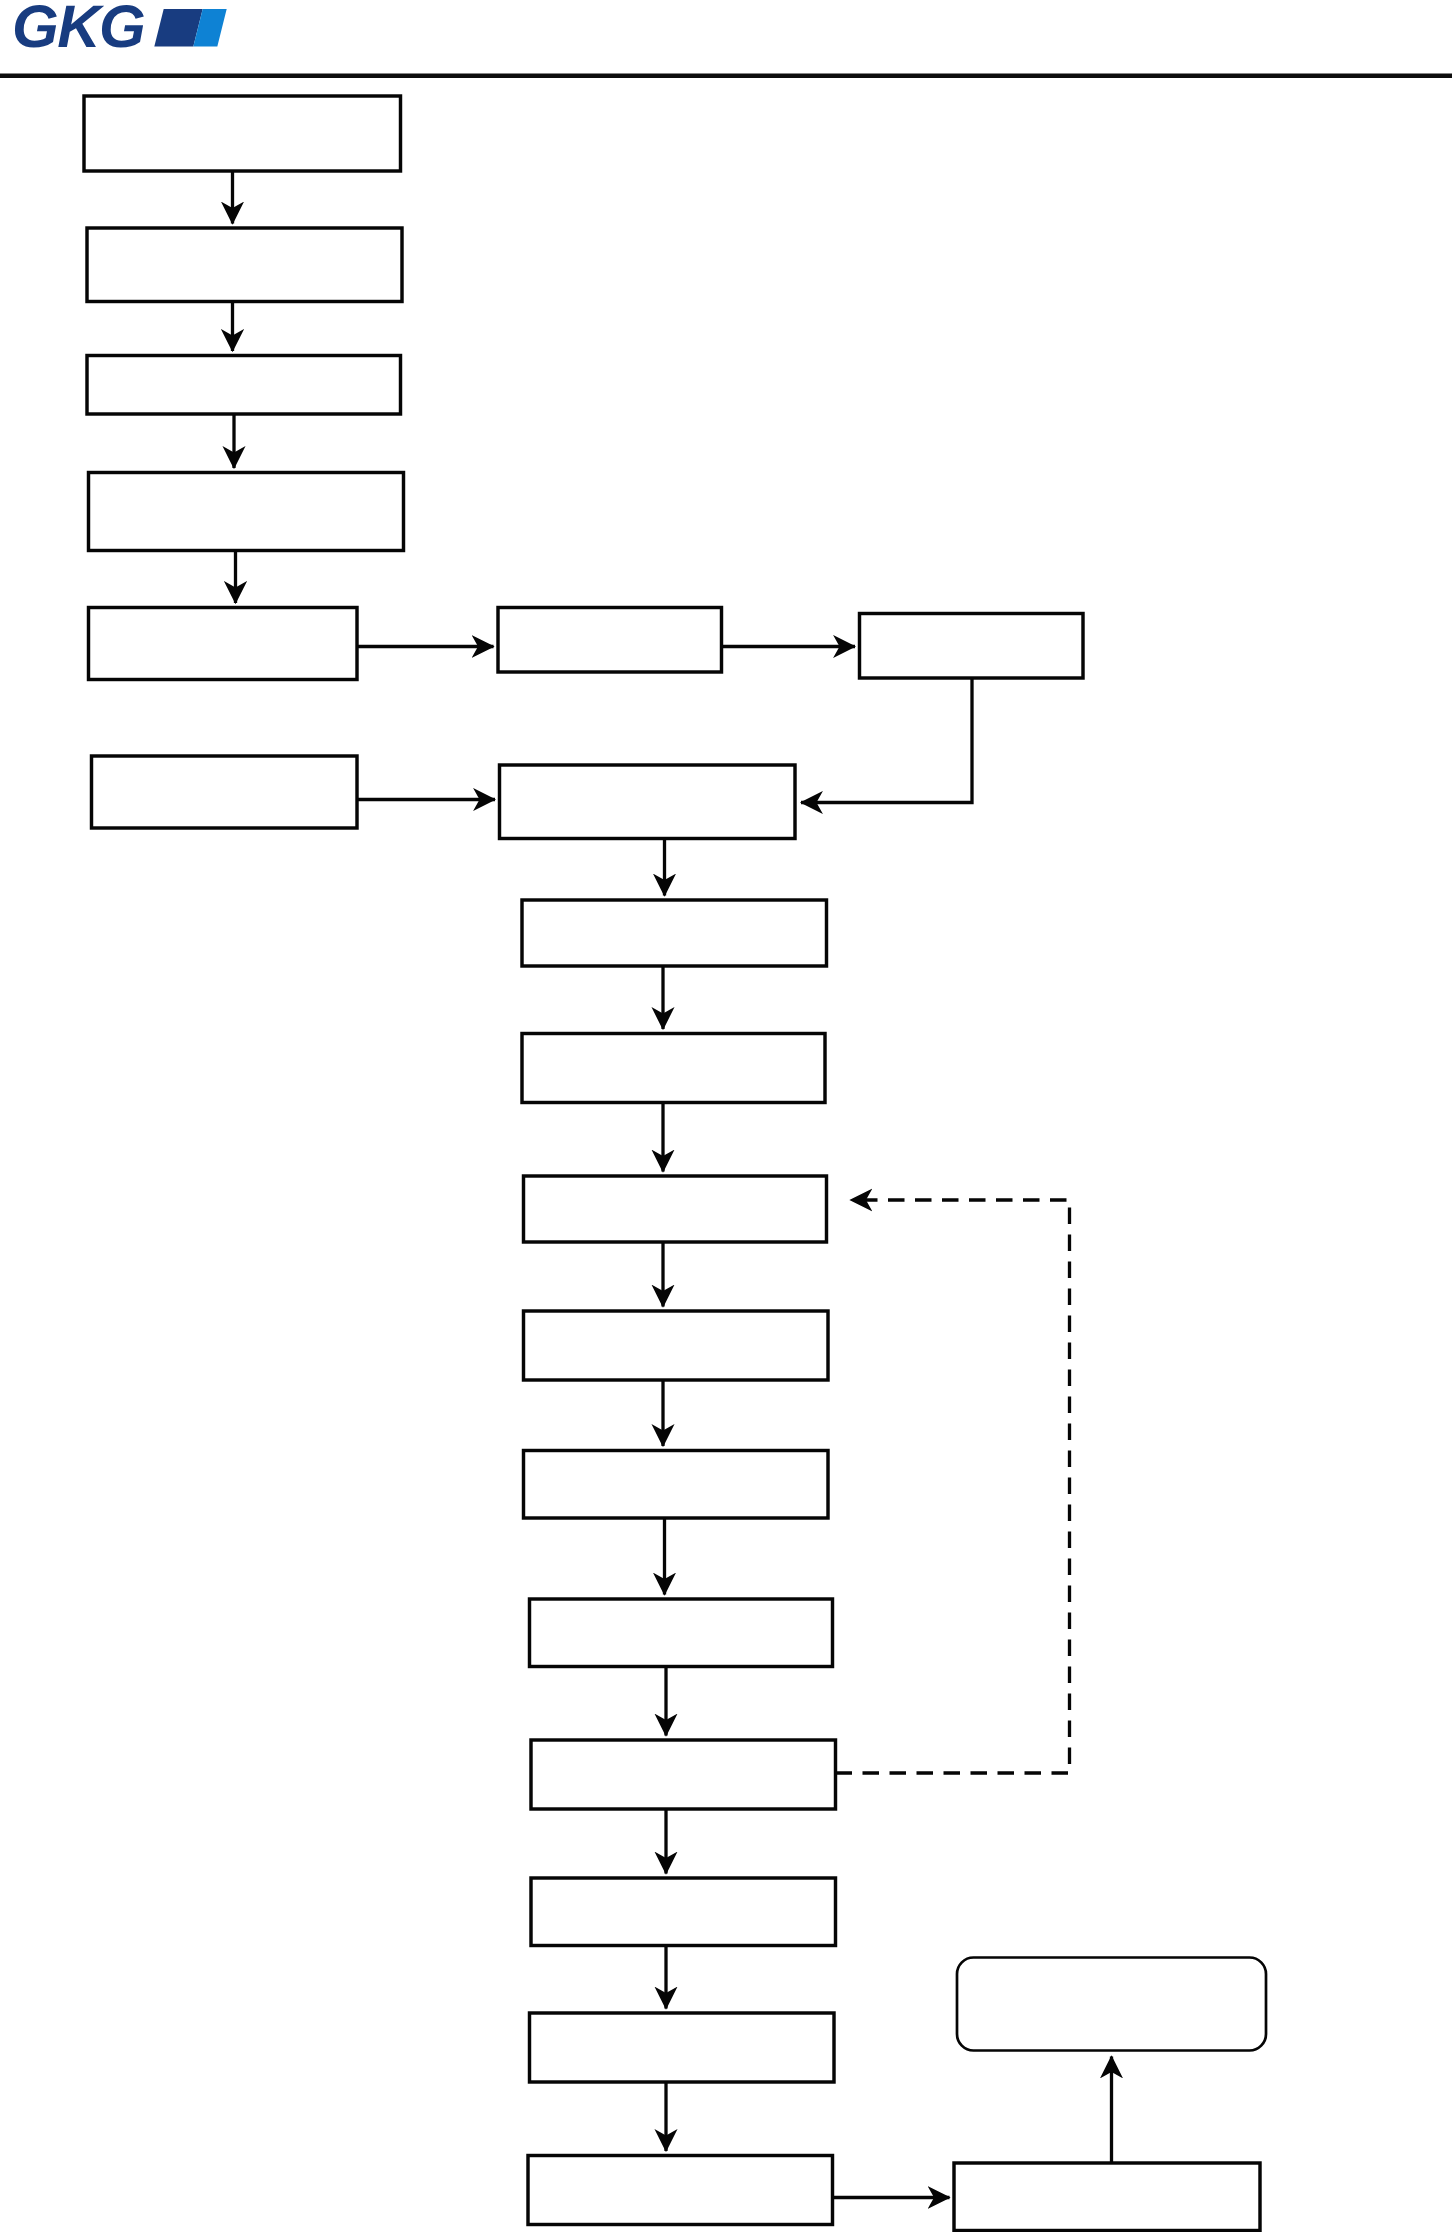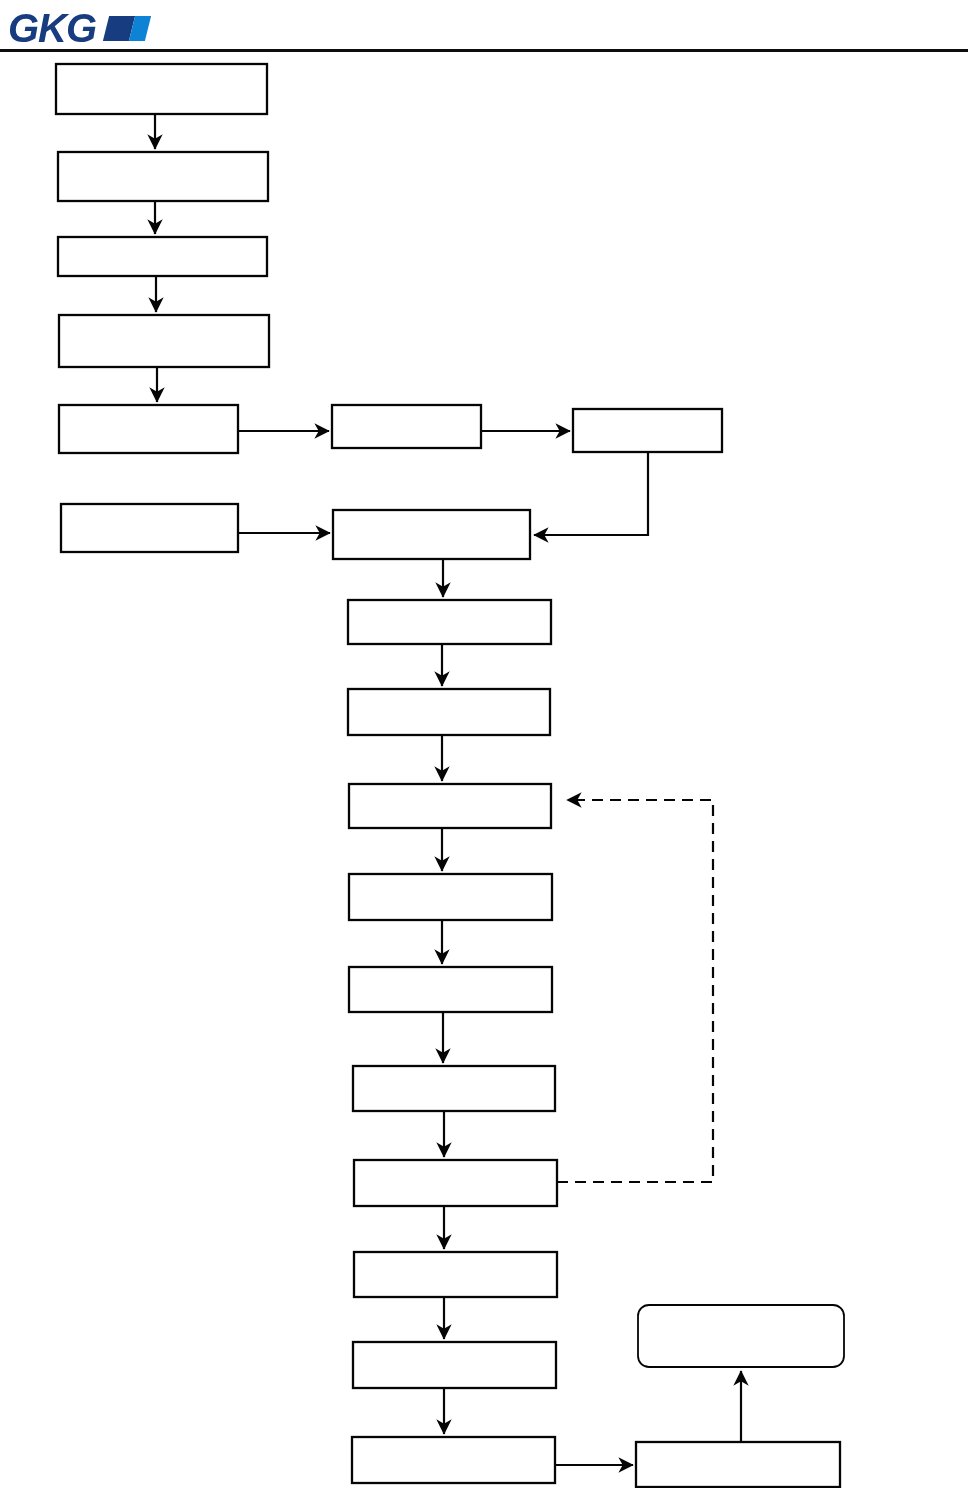--- a/index.html
+++ b/index.html
@@ -16,21 +16,21 @@
     overflow: hidden;
   }
   .header {
     position: absolute;
     top: 0; left: 0;
     width: 970px;
     height: 52px;
   }
   .logo {
     position: absolute;
-    top: 10px;
+    top: 0;
     left: 8px;
     display: flex;
     align-items: center;
   }
   .logo-text {
     font-family: "Liberation Sans", sans-serif;
     font-size: 40px;
     font-weight: bold;
     font-style: italic;
     letter-spacing: -1px;

